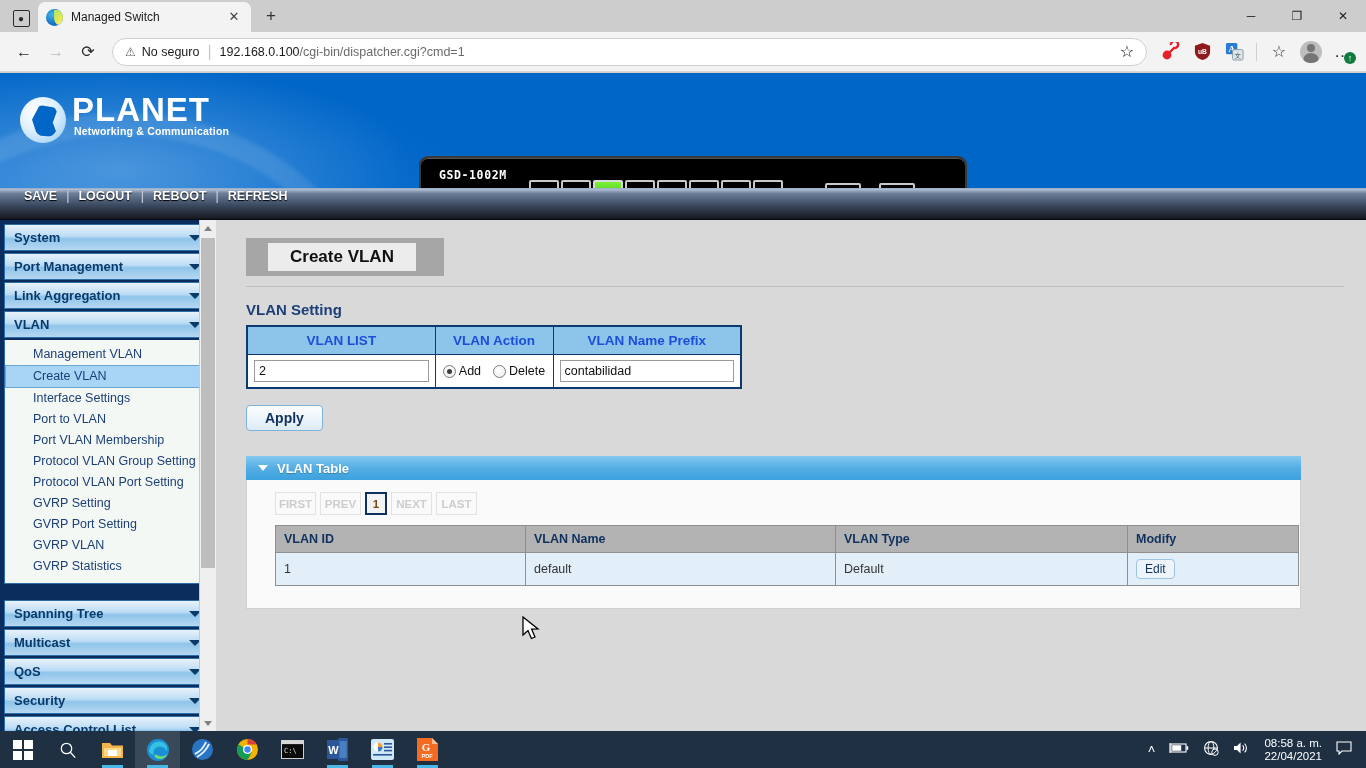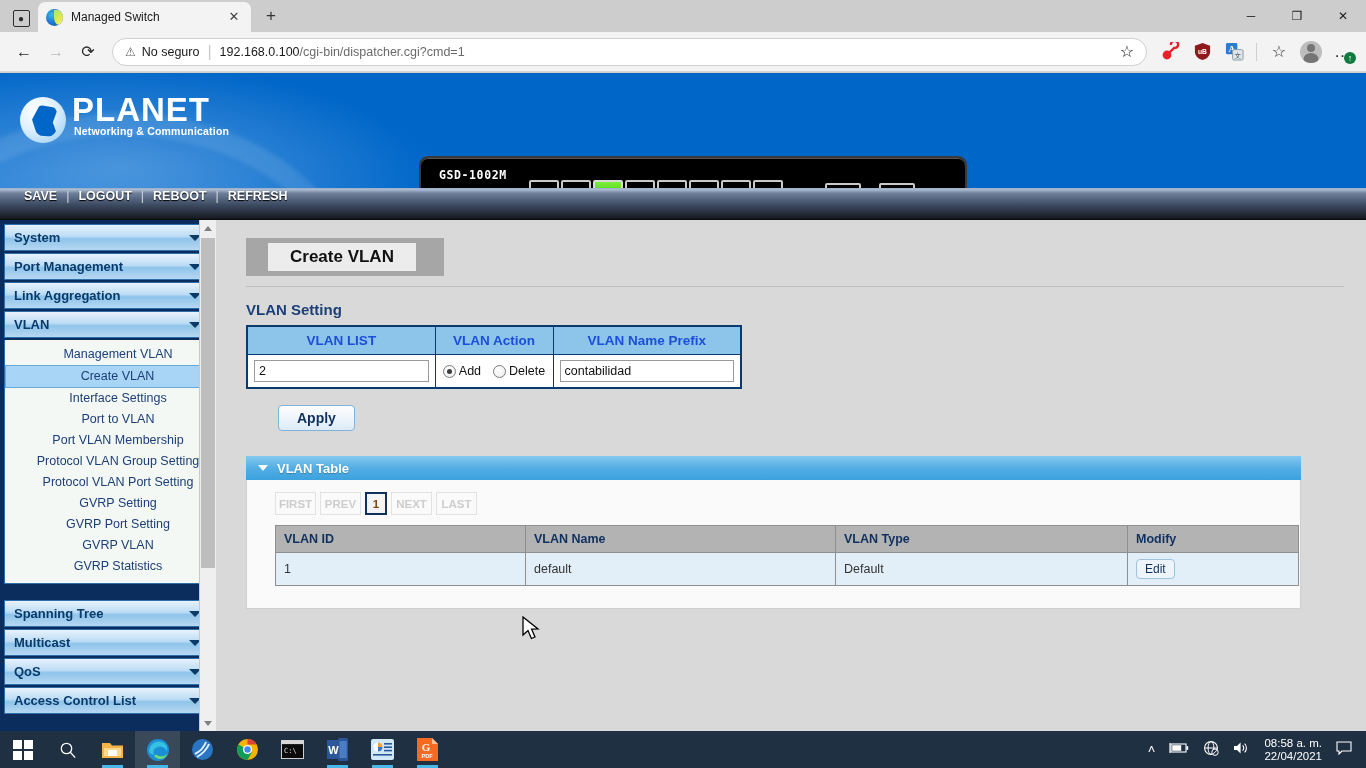--- a/index.html
+++ b/index.html
@@ -199,21 +199,21 @@
     cursor: pointer; text-shadow: 0 1px 1px #000;
   }
   .navstrip .bar { color: #cfd6e0; margin: 0 9px; font-size: 12.5px; }
 
   
   .bodywrap { display: flex; height: 511px; background: #d9d9d9; }
 
   
   .sidebar {
     width: 216px; background: #0a2d5e; position: relative;
-    padding: 4px 3px 0 4px; overflow: hidden; text-align: center;
+    padding: 4px 3px 0 4px; overflow: hidden;
   }
   .menu { width: 206px; }
   .cat {
     height: 27px; margin-bottom: 2px;
     background: linear-gradient(180deg, #e8f2fb 0%, #bcdcf4 45%, #8fc4ea 55%, #b6d8f2 100%);
     border: 1px solid #2d6ea8;
     display: flex; align-items: center; justify-content: space-between;
     padding: 0 8px 0 9px; cursor: pointer;
   }
   .cat span.lbl { font-size: 13px; font-weight: bold; color: #083a6b; }
@@ -279,21 +279,21 @@
   }
   .rb.on::after {
     content: ""; position: absolute; left: 3px; top: 3px; width: 5px; height: 5px;
     border-radius: 50%; background: #3c3c3c;
   }
   .rlabel { font-size: 12.5px; color: #111; }
 
   .applybtn {
     margin-top: 16px; background: linear-gradient(180deg,#fdfdfd 0%, #eef5fb 50%, #dcebf7 100%);
     border: 1px solid #7fb3d8; border-radius: 4px; padding: 4px 18px;
-    font-size: 14px; font-weight: bold; color: #10315e; cursor: pointer; margin-left: 32px;
+    font-size: 14px; font-weight: bold; color: #10315e; cursor: pointer;
   }
 
   .panel { margin-top: 25px; width: 1055px; }
   .panel-head {
     height: 24px; background: linear-gradient(180deg,#85c9ef 0%, #54aee4 50%, #3ba1de 100%);
     display: flex; align-items: center; padding-left: 12px; gap: 9px;
   }
   .panel-head .tri {
     width:0;height:0;border-left:5px solid transparent;border-right:5px solid transparent;
     border-top:6px solid #fff;
@@ -530,20 +530,24 @@
           <div class="cat">
             <span class="lbl">Spanning Tree</span>
             <span class="chev"></span>
           </div>
           <div class="cat">
             <span class="lbl">Multicast</span>
             <span class="chev"></span>
           </div>
           <div class="cat">
             <span class="lbl">QoS</span>
+            <span class="chev"></span>
+          </div>
+          <div class="cat">
+            <span class="lbl">Security</span>
             <span class="chev"></span>
           </div>
           <div class="cat">
             <span class="lbl">Access Control List</span>
             <span class="chev"></span>
           </div>
         </div>
 
         <div class="sb-scroll">
           <div class="sb-arrow">

